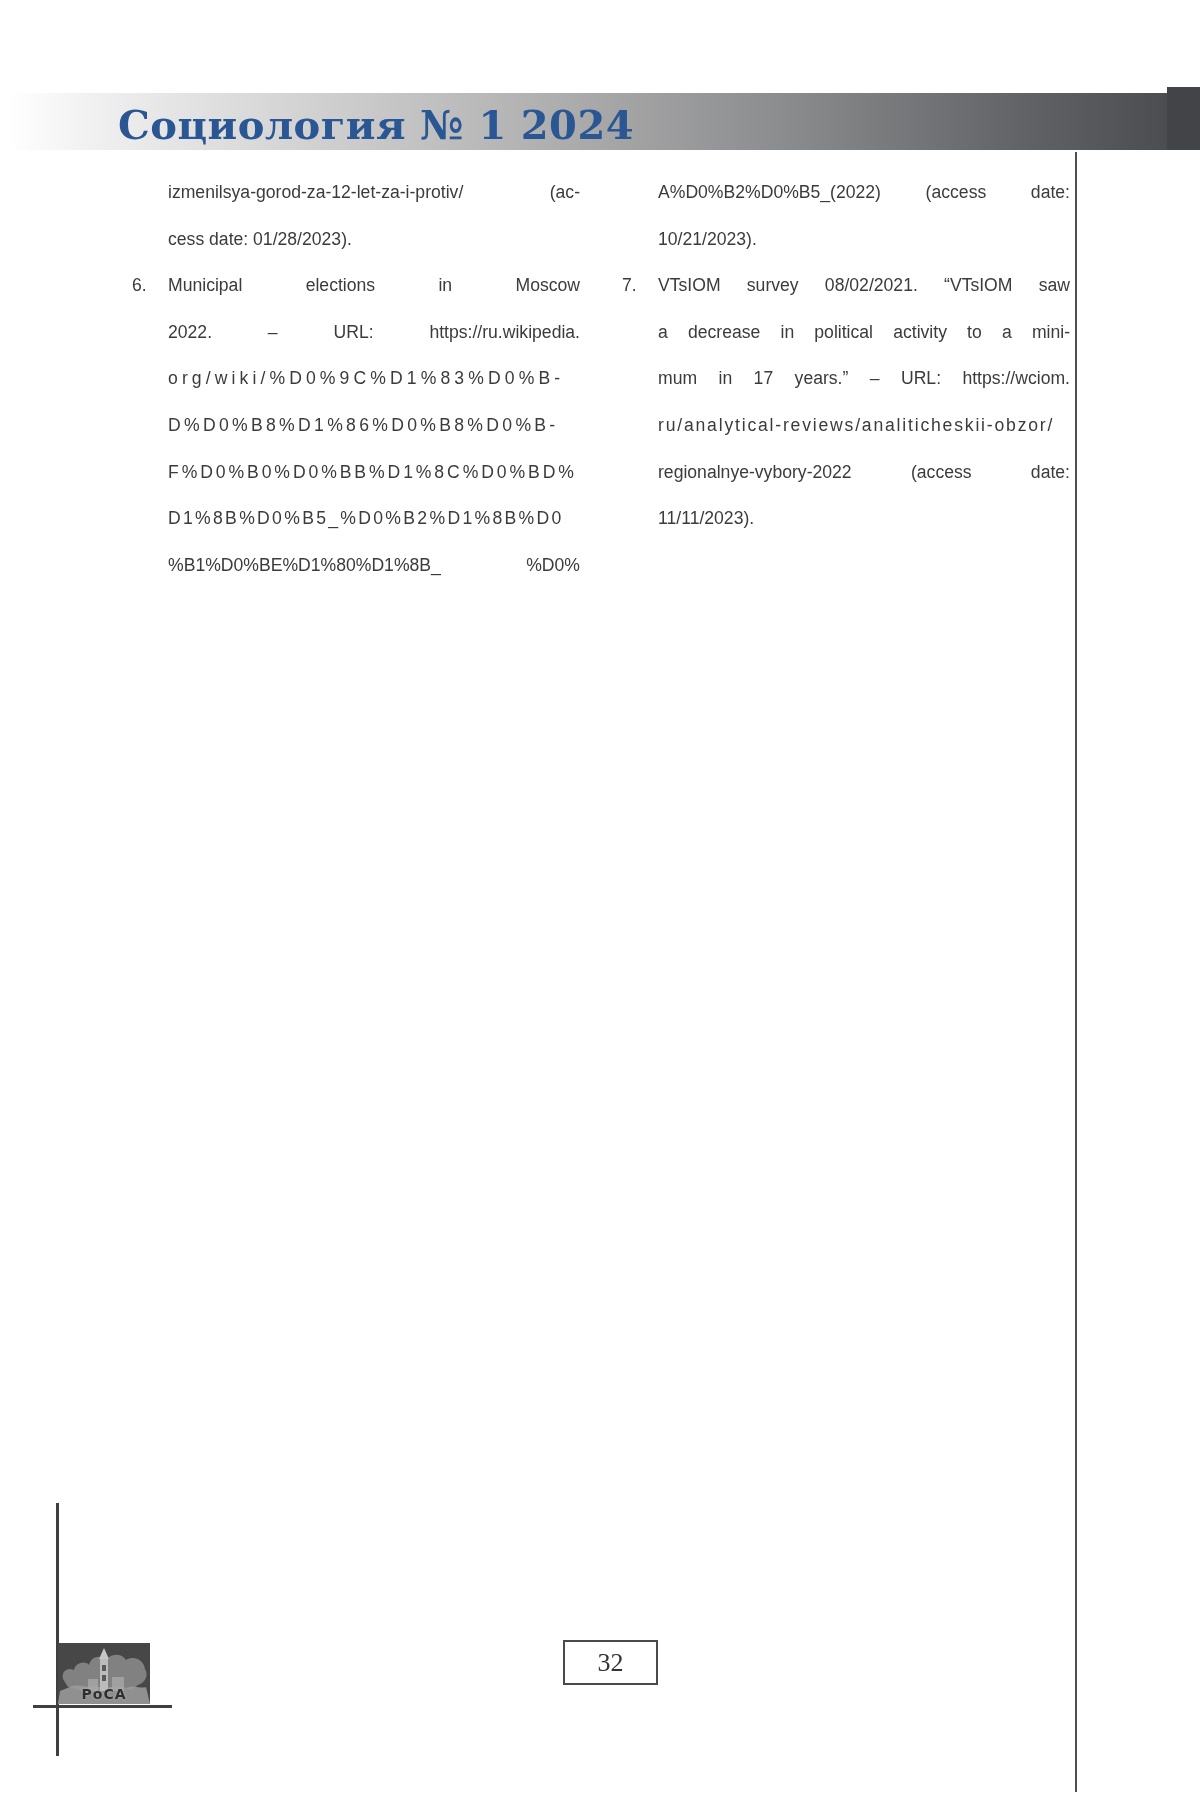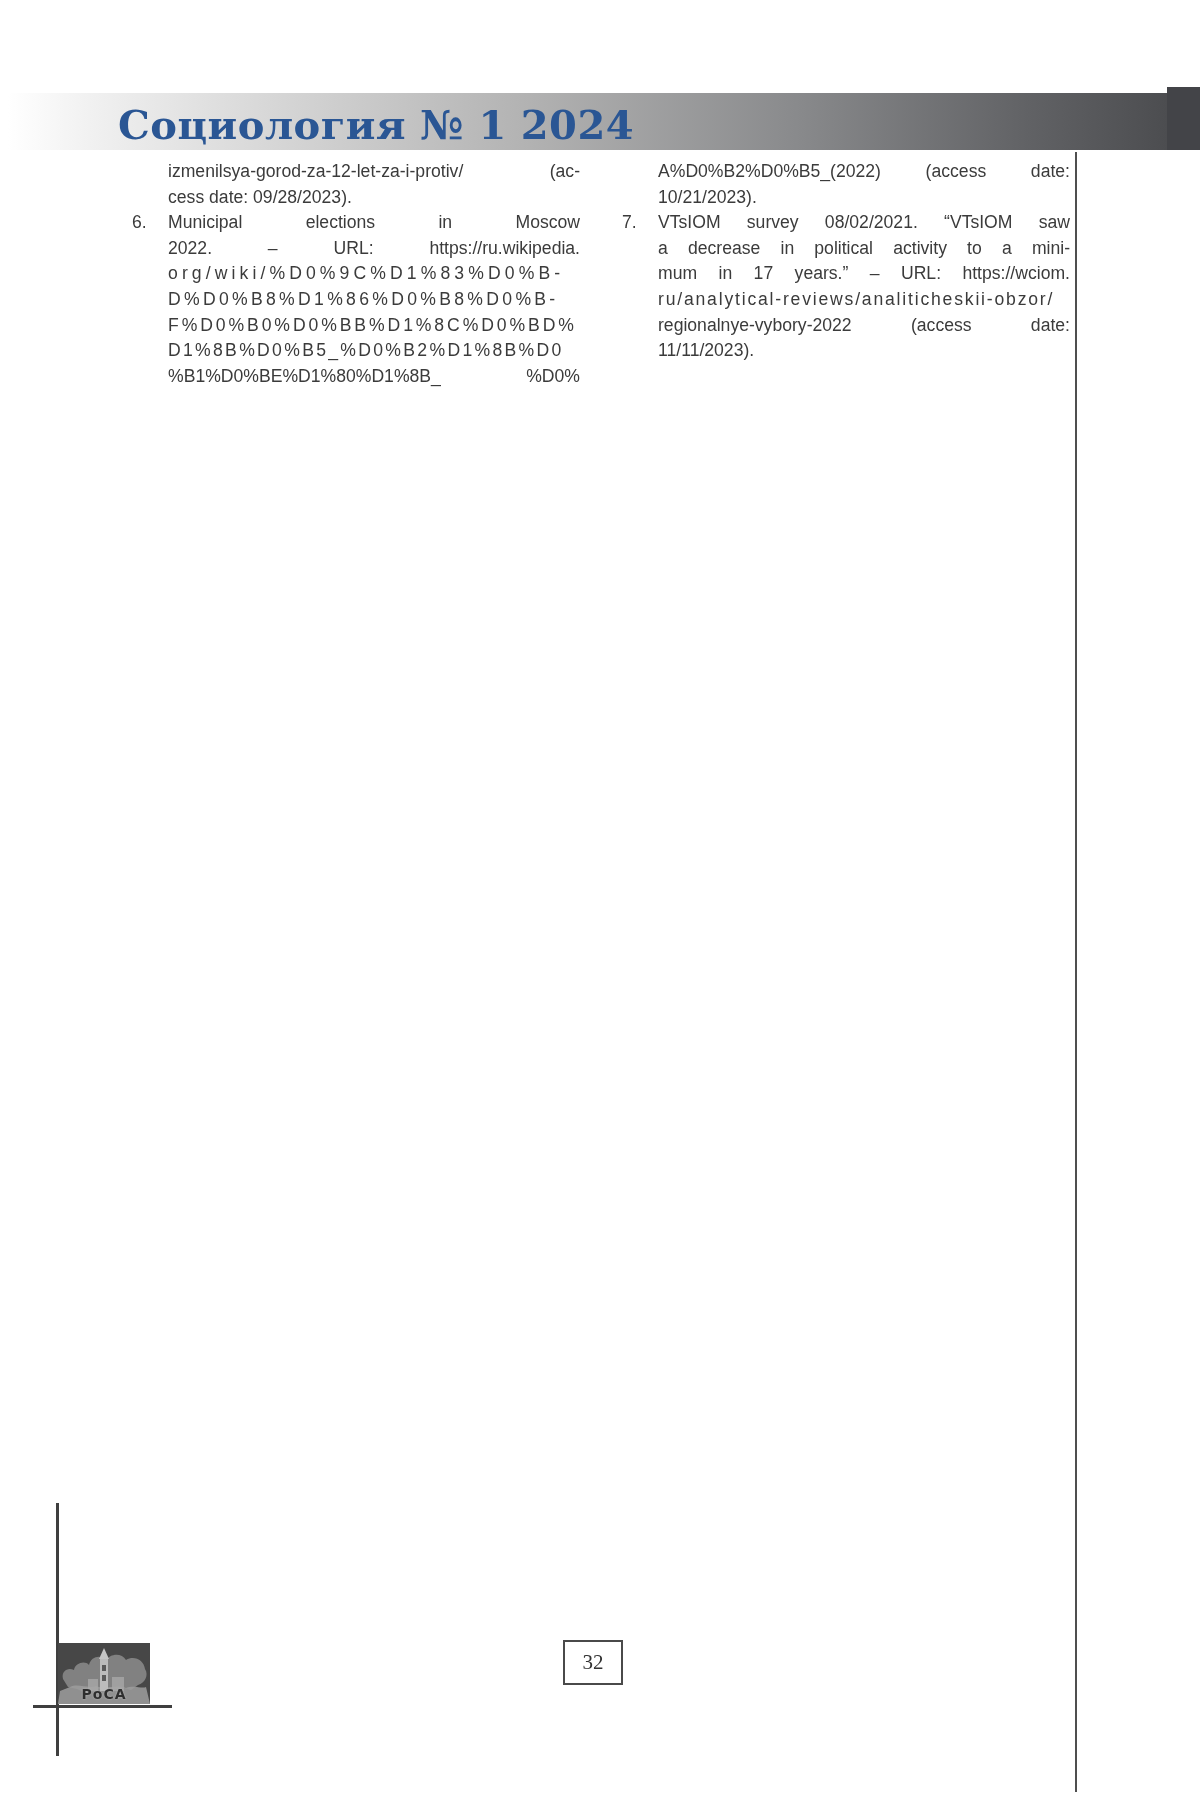--- a/index.html
+++ b/index.html
@@ -21,36 +21,36 @@
     font-family:"DejaVu Serif","Liberation Serif",serif; font-weight:700;
     font-size:40px; color:#2a5694; letter-spacing:0.5px;
   }
   .title .sp { margin-left:14px; }
 
   
   .col { position:absolute; top:159px; width:412px; color:#3b3b3b;
          font-size:17.6px; line-height:25.6px; }
   .col-l { left:168px; }
   .col-r { left:658px; }
-  .ln { position:relative; height:25.6px; text-align:justify; text-align-last:justify; }
+  .ln { position:relative; height:25.6px; text-align:justify; text-align-last:justify;margin-top:21px; }
   .ln.end   { text-align-last:left; }
   .ln.solid { white-space:nowrap; text-align:left; text-align-last:left; }
   .ls43 { letter-spacing:4.1px; }
   .ls34 { letter-spacing:3.3px; }
   .ls30 { letter-spacing:2.9px; }
   .ls25 { letter-spacing:2.3px; }
   .ls18 { letter-spacing:1.8px; }
   .mk { position:absolute; left:-36px; top:0; letter-spacing:0; }
 
   
   .pagebox {
-    position:absolute; left:563px; top:1640px; width:60px; height:45px;
+    position:absolute; left:563px; top:1640px; width:95px; height:45px;
     border:2px solid #4a4a4a; background:#ffffff;
     display:flex; align-items:center; justify-content:center;
-    font-family:"Liberation Serif",serif; font-size:21px; color:#333333;
+    font-family:"Liberation Serif",serif; font-size:26px; color:#333333;
   }
   .vline-left  { position:absolute; left:56px;  top:1503px; width:3px;  height:253px; background:#3f3f3f; }
   .hline-left  { position:absolute; left:33px;  top:1705px; width:139px; height:3px;  background:#3f3f3f; }
   .vline-right { position:absolute; left:1075px; top:152px; width:2px;  height:1640px; background:#4f4f4f; }
 
   .logo {
     position:absolute; left:58px; top:1643px; width:92px; height:61px;
     background:#474747; overflow:hidden;
   }
   .logo svg { display:block; width:92px; height:61px; }
@@ -66,21 +66,21 @@
 <div class="page">
 
   <div class="band"></div>
   <div class="band-cap"></div>
   <div class="title">
     <span>Социология</span><span class="sp">№ 1</span><span class="sp">2024</span>
   </div>
 
   <div class="col col-l">
     <div class="ln"><span>izmenilsya-gorod-za-12-let-za-i-protiv/ (ac-</span></div>
-    <div class="ln end"><span>cess date: 09/28/2023).</span></div>
+    <div class="ln end"><span>cess date: 01/28/2023).</span></div>
     <div class="ln"><span class="mk">6.</span><span>Municipal elections in Moscow</span></div>
     <div class="ln"><span>2022. – URL: https://ru.wikipedia.</span></div>
     <div class="ln solid ls43"><span>org/wiki/%D0%9C%D1%83%D0%B-</span></div>
     <div class="ln solid ls34"><span>D%D0%B8%D1%86%D0%B8%D0%B-</span></div>
     <div class="ln solid ls30"><span>F%D0%B0%D0%BB%D1%8C%D0%BD%</span></div>
     <div class="ln solid ls25"><span>D1%8B%D0%B5_%D0%B2%D1%8B%D0</span></div>
     <div class="ln"><span>%B1%D0%BE%D1%80%D1%8B_ %D0%</span></div>
   </div>
 
   <div class="col col-r">

